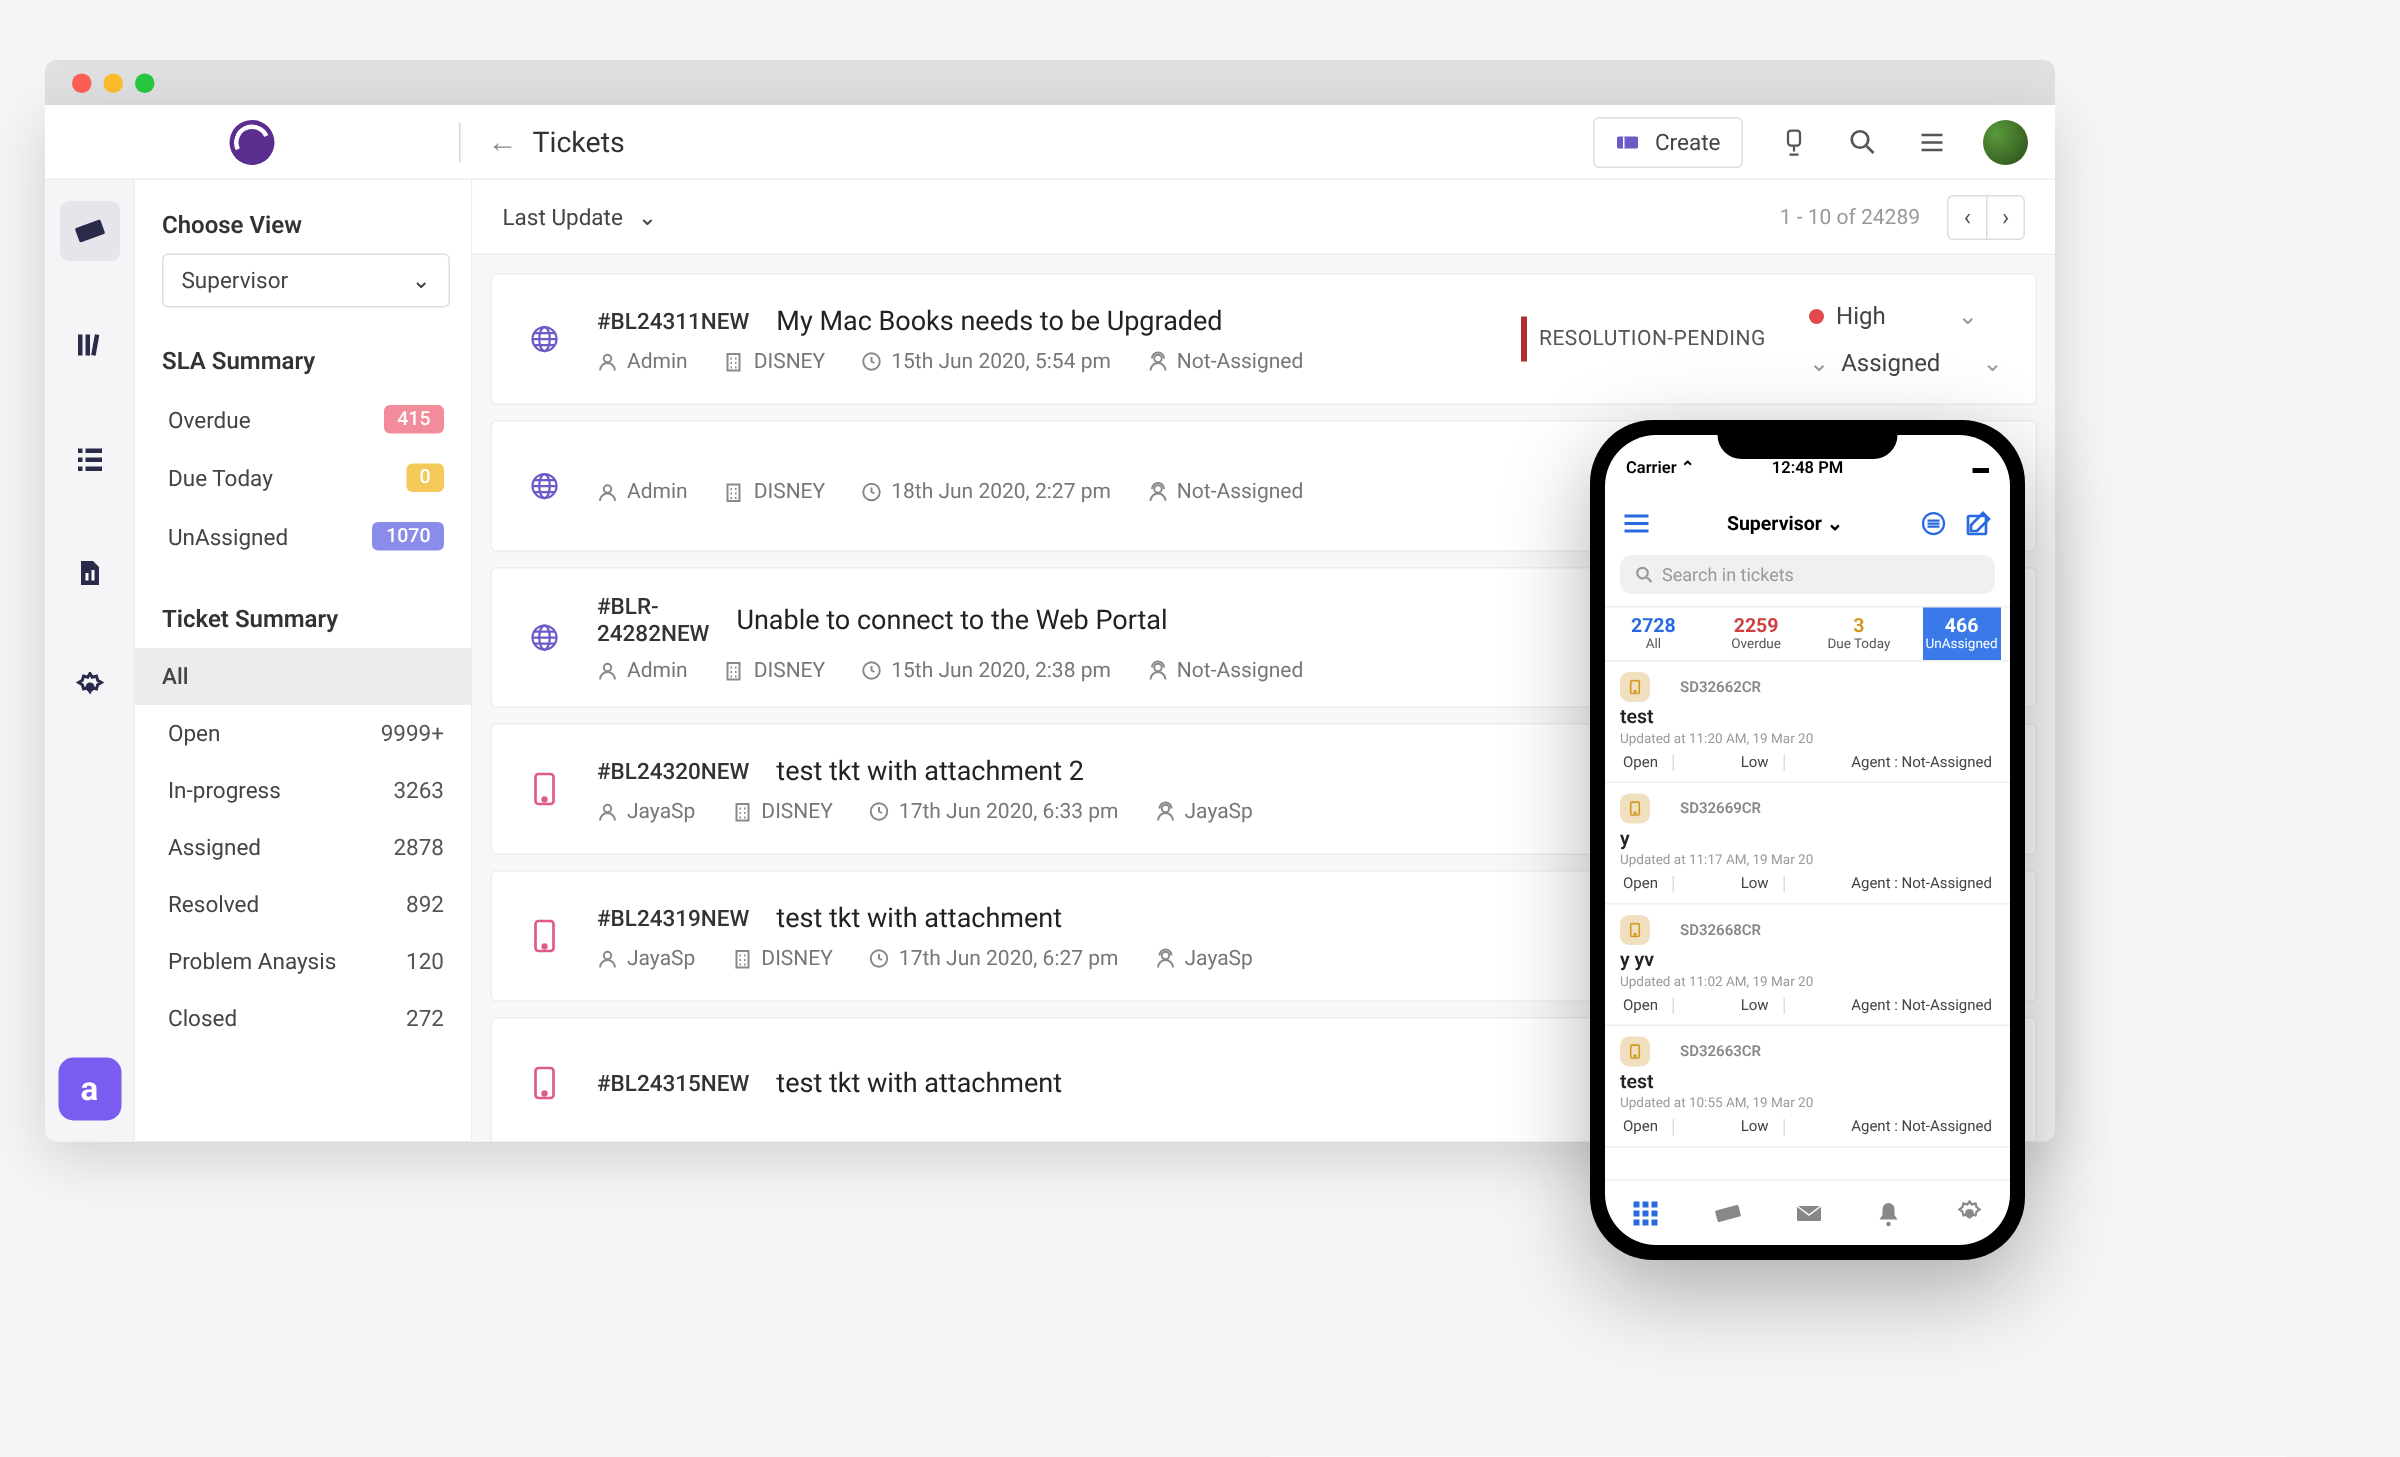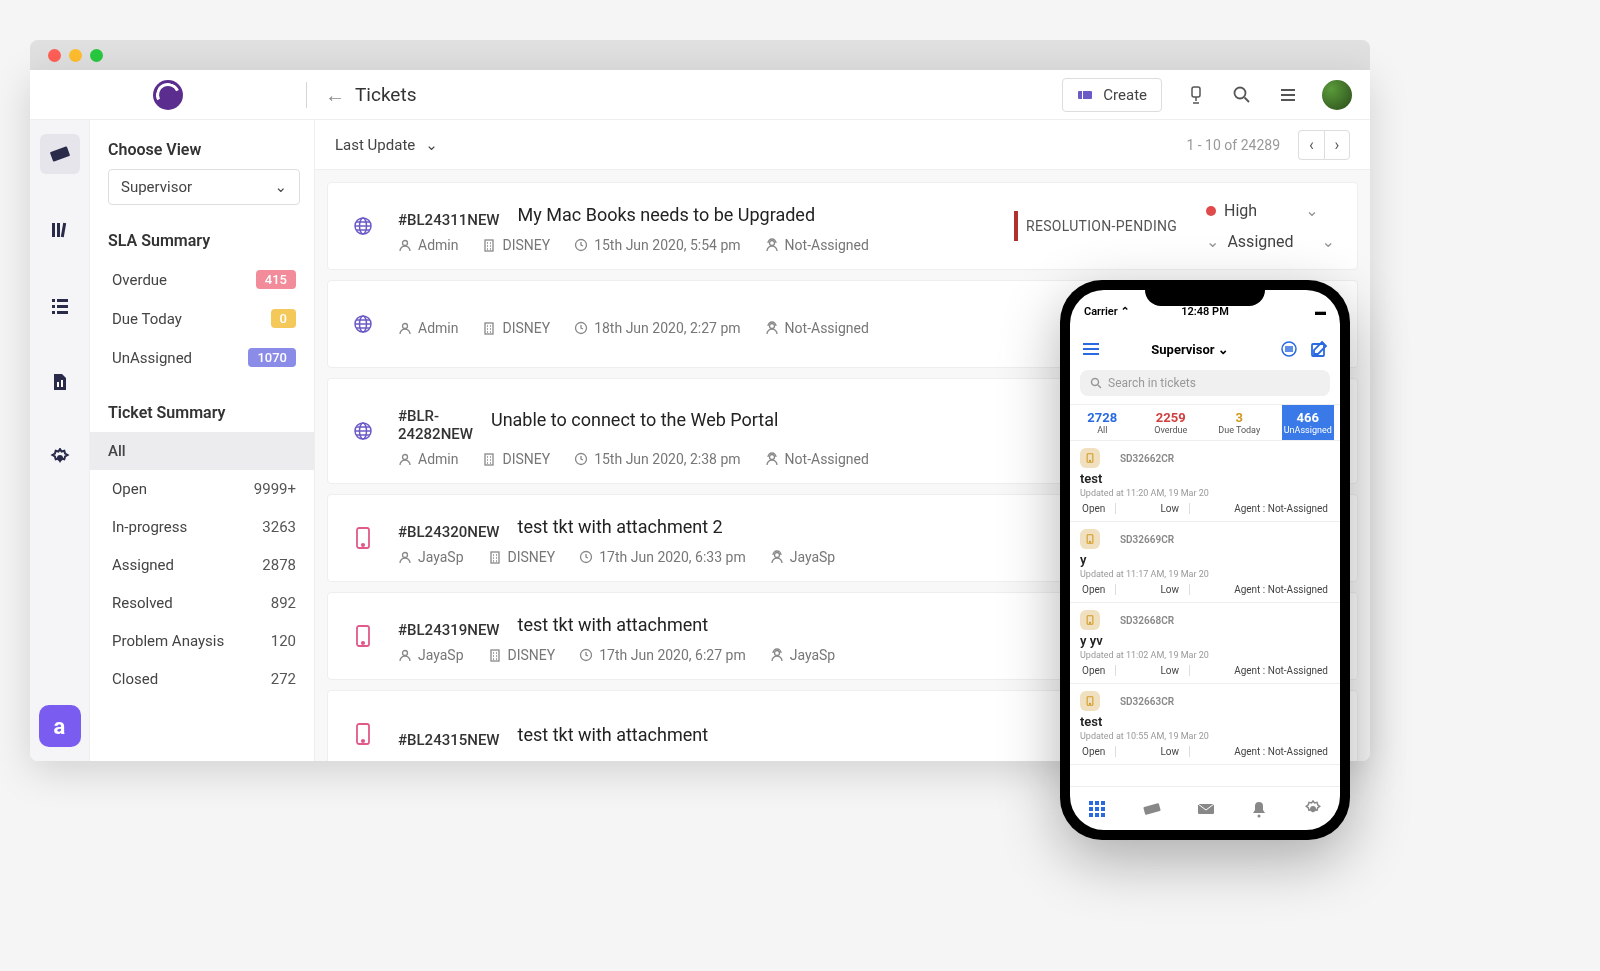--- a/index.html
+++ b/index.html
@@ -62,21 +62,21 @@
 .pager-btn:first-child { border-radius: 4px 0 0 4px; border-right: none; }
 .pager-btn:last-child { border-radius: 0 4px 4px 0; }
 
 
 .ticketlist { flex: 1; padding: 12px; overflow: hidden; }
 .ticket { background: #fff; border: 1px solid #eee; border-radius: 4px; margin-bottom: 10px; padding: 16px 22px; display: flex; align-items: center; gap: 22px; min-height: 88px; }
 .ticon { width: 26px; height: 26px; display: flex; align-items: center; justify-content: center; color: #6b5bc6; }
 .ticon.pink { color: #e05a8a; }
 .tbody { flex: 1; min-width: 0; }
 .trow1 { display: flex; align-items: center; gap: 18px; }
-.tid { font-size: 15px; color: #333; font-weight: 500; margin-top: 12px; }
+.tid { font-size: 15px; color: #333; font-weight: 500; }
 .ttitle { font-size: 18px; color: #222; }
 .trow2 { display: flex; align-items: center; gap: 24px; margin-top: 8px; color: #666; font-size: 14px; }
 .meta { display: flex; align-items: center; gap: 6px; color: #777; }
 .meta svg { width: 14px; height: 14px; }
 .status-wrap { display: flex; align-items: center; gap: 10px; border-left: 4px solid #b03030; padding-left: 8px; height: 30px; min-width: 170px; }
 .status-text { font-size: 14px; color: #555; letter-spacing: 0.3px; }
 .ticket-right { min-width: 120px; display: flex; flex-direction: column; gap: 12px; align-items: flex-start; }
 .priority { display: flex; align-items: center; gap: 8px; color: #444; font-size: 16px; }
 .priority-dot { width: 10px; height: 10px; border-radius: 50%; background: #e04a4a; }
 .assign-label { display: flex; align-items: center; gap: 8px; color: #444; font-size: 16px; }

